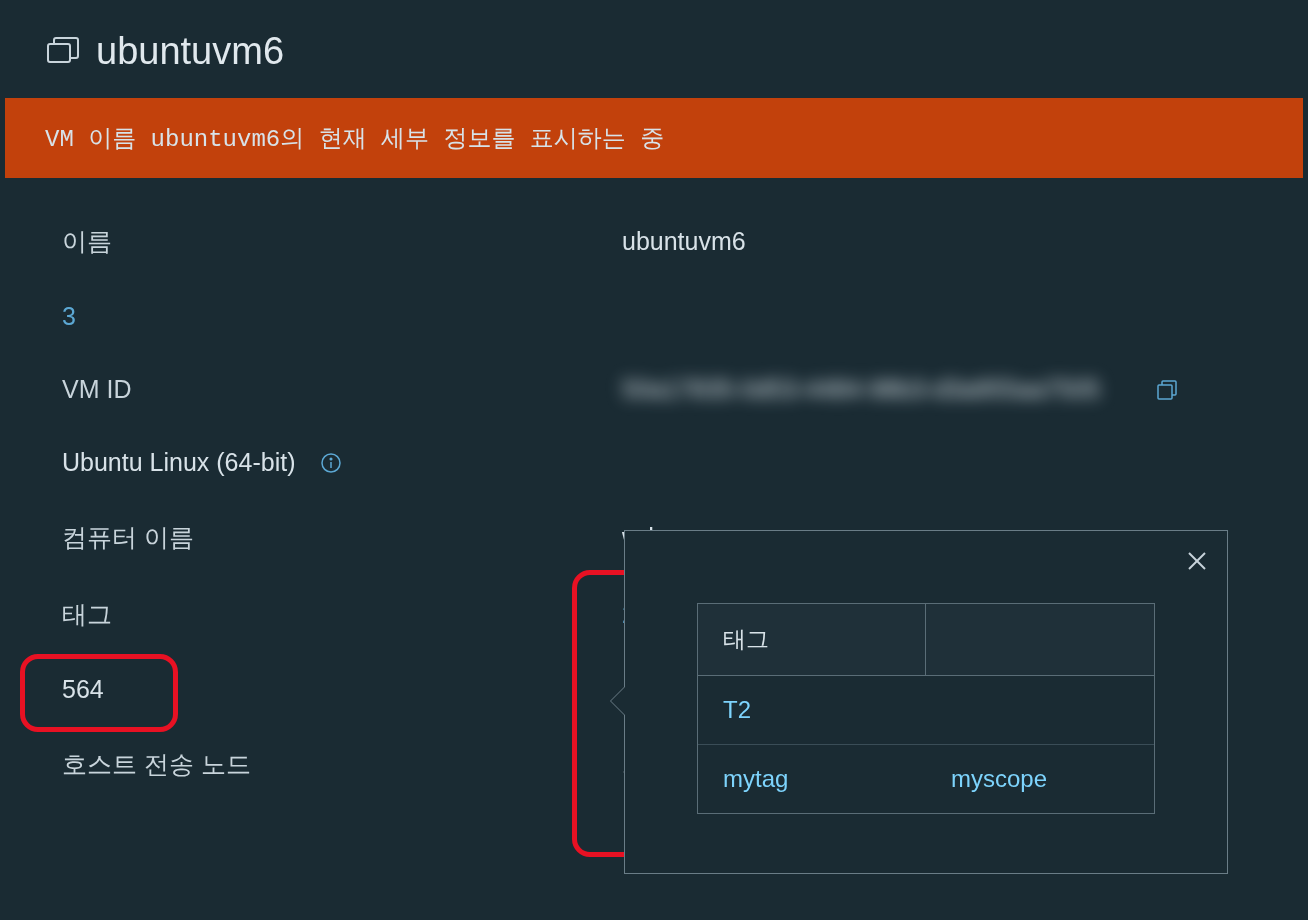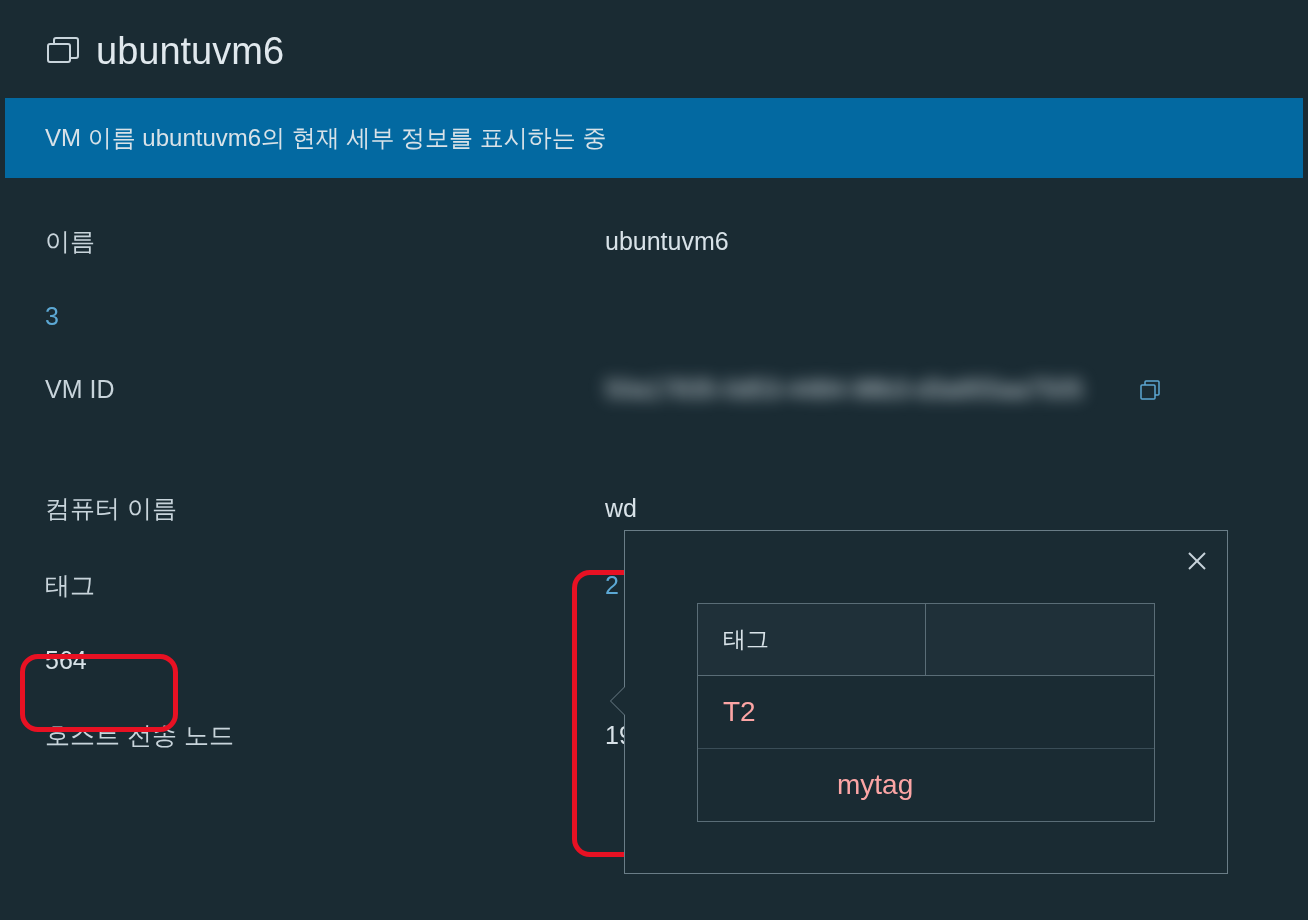--- a/index.html
+++ b/index.html
@@ -26,32 +26,34 @@
       width: 36px;
       height: 36px;
       flex-shrink: 0;
     }
     .page-title {
       font-size: 38px;
       font-weight: 400;
       color: #e0e8ed;
     }
     .info-banner {
-      background-color: #0369a1;
+      background-color: #c2410c;
       padding: 24px 40px;
       font-size: 24px;
       color: #d8e2e8;
       margin: 0 5px 25px 5px;
+      font-family: Liberation Mono, monospace;
     }
     .detail-row {
       display: flex;
       padding: 22px 45px;
       align-items: center;
       font-size: 25px;
       position: relative;
+      margin-left: 17px;
     }
     .detail-label {
       width: 560px;
       flex-shrink: 0;
       color: #c8d4db;
     }
     .detail-value {
       color: #d8e2e8;
       display: flex;
       align-items: center;
@@ -147,22 +149,22 @@
     .popup-table-row {
       display: flex;
       border-bottom: 1px solid #3a4d57;
     }
     .popup-table-row:last-child {
       border-bottom: none;
       justify-content: center;
     }
     .popup-td {
       padding: 20px 25px;
-      font-size: 28px;
-      color: #fca5a5;
+      font-size: 24px;
+      color: #7dd3fc;
     }
     .popup-td:first-child {
       width: 50%;
     }
     .popup-td:last-child {
       width: 50%;
     }
   </style>
 </head>
 <body>
@@ -191,20 +193,28 @@
   <div class="detail-value">
     <span class="blurred">50a17835-0d53-4484-98b3-d3a955aa7505</span>
     <svg class="copy-icon" viewBox="0 0 24 24" fill="none" stroke="#5ca8d4" stroke-width="1.5">
       <rect x="3" y="7" width="14" height="14" rx="1"></rect>
       <path d="M 7 7 V 4 a 1 1 0 0 1 1 -1 h 12 a 1 1 0 0 1 1 1 v 12 a 1 1 0 0 1 -1 1 h -3"></path>
     </svg>
   </div>
 </div>
 
 <div class="detail-row">
+  <div class="detail-value">
+    <span>Ubuntu Linux (64-bit)</span>
+    <svg class="info-icon" viewBox="0 0 22 22" fill="none" stroke="#5ca8d4" stroke-width="1.5">
+      <circle cx="11" cy="11" r="9"></circle>
+      <circle cx="11" cy="7" r="0.8" fill="#5ca8d4"></circle>
+      <line x1="11" y1="10" x2="11" y2="16"></line>
+    </svg>
+  </div>
 </div>
 
 <div class="detail-row">
   <div class="detail-label">컴퓨터 이름</div>
   <div class="detail-value">wd</div>
 </div>
 
 <div class="detail-row">
   <div class="detail-label">태그</div>
   <div class="detail-value link-value">2</div>
@@ -228,18 +238,19 @@
   <div class="popup-table">
     <div class="popup-table-header">
       <div class="popup-th">태그</div>
     </div>
     <div class="popup-table-row">
       <div class="popup-td">T2</div>
       <div class="popup-td"></div>
     </div>
     <div class="popup-table-row">
       <div class="popup-td">mytag</div>
+      <div class="popup-td">myscope</div>
     </div>
   </div>
 </div>
 
 <div class="highlight-box highlight-tag-label"></div>
 <div class="highlight-box highlight-popup"></div>
 
 </body></html>

